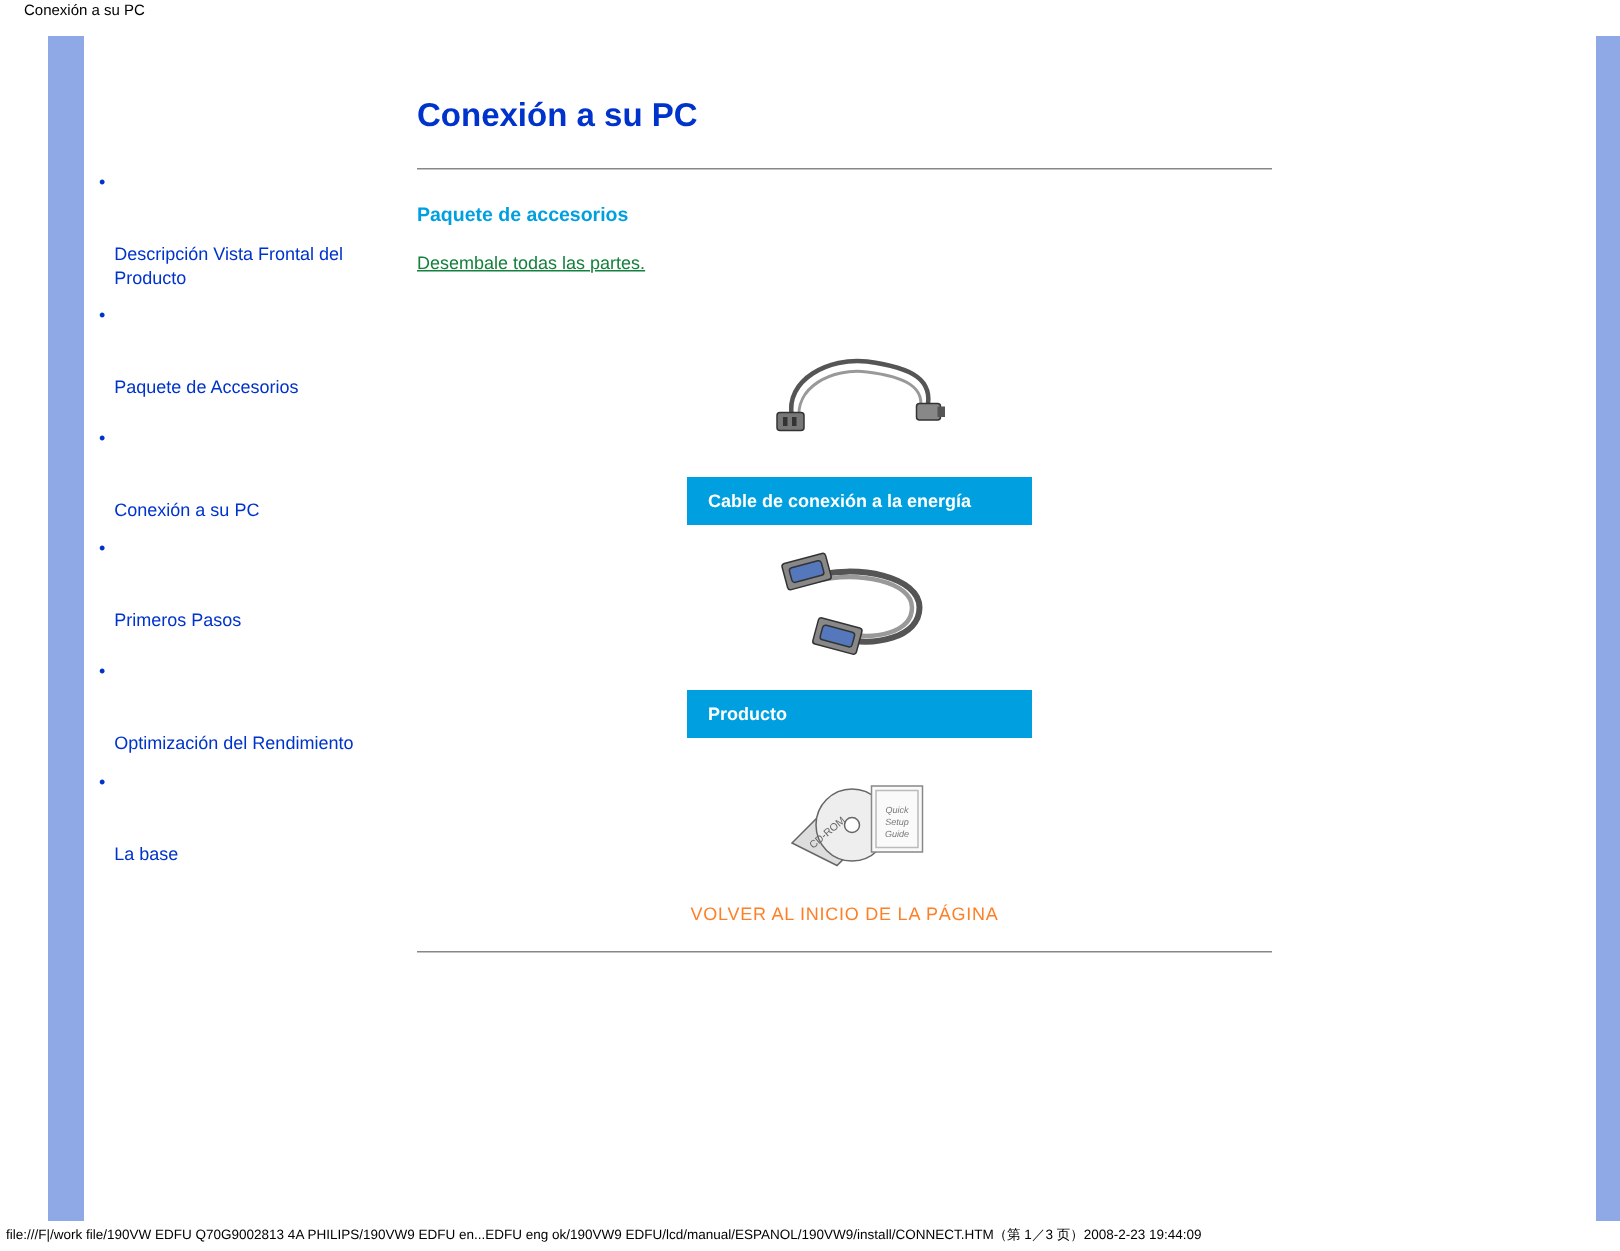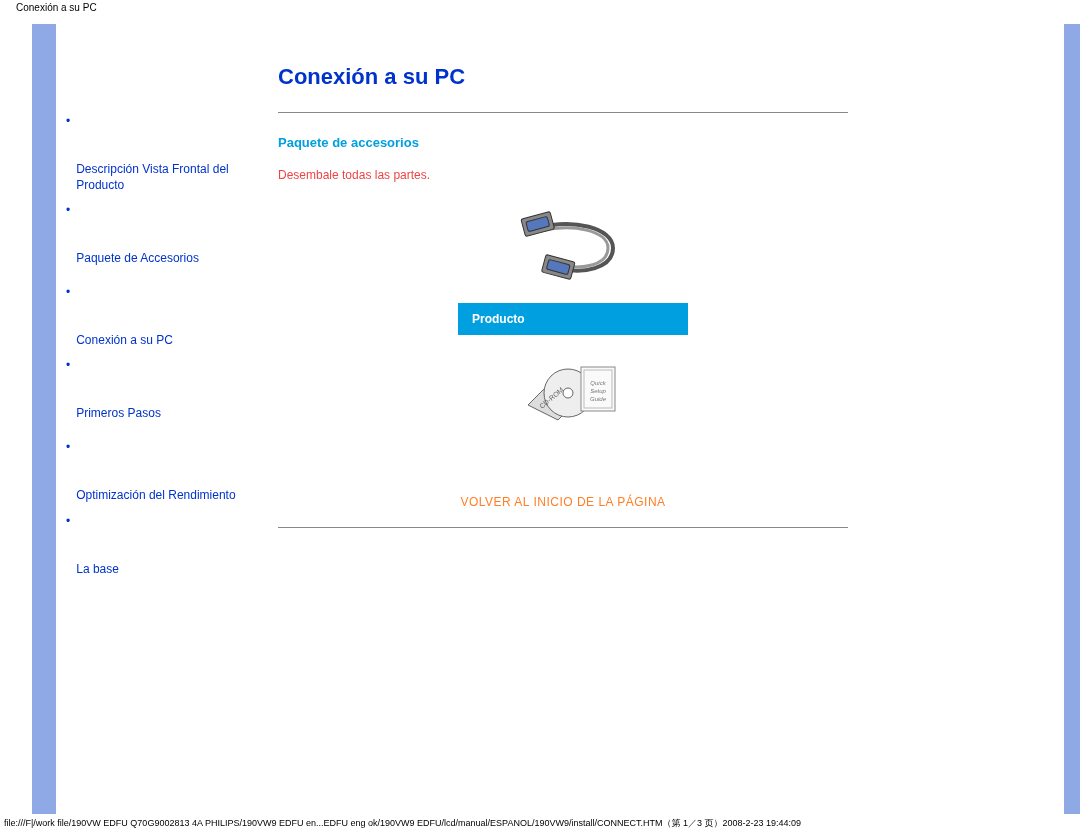--- a/index.html
+++ b/index.html
@@ -68,22 +68,23 @@
     width: 570px;
   }
   .section-heading {
     color: #00a0e0;
     font-size: 13px;
     font-weight: bold;
     margin-bottom: 18px;
   }
   .body-text {
     font-size: 12px;
-    color: #ef4444;
-    margin-bottom: 11px;
+    color: #15803d;
+    margin-bottom: 26px;
+    text-decoration: underline;
   }
   .accessory-column {
     width: 230px;
     margin-left: 180px;
   }
   .accessory-cell {
     width: 230px;
   }
   .accessory-image {
     height: 110px;
@@ -95,21 +96,20 @@
   .accessory-image svg { display: block; }
   .accessory-label {
     background: #00a0e0;
     color: #fff;
     font-size: 12px;
     font-weight: bold;
     padding: 9px 14px;
     text-align: left;
   }
   .back-to-top {
-    margin-top: 50px;
     text-align: center;
     width: 570px;
   }
   .back-to-top a {
     color: #ff7f27;
     font-size: 12px;
     letter-spacing: 0.5px;
     text-decoration: none;
     cursor: pointer;
   }
@@ -174,20 +174,34 @@
   </nav>
 
   <main class="content">
     <h1 class="page-title">Conexión a su PC</h1>
     <hr class="divider">
     <h2 class="section-heading">Paquete de accesorios</h2>
     <p class="body-text">Desembale todas las partes.</p>
 
     <div class="accessory-column">
 
+      <div class="accessory-cell">
+        <div class="accessory-image">
+          <svg width="140" height="80" viewBox="0 0 140 80">
+            <path d="M 25 55 C 20 30, 50 15, 75 18 C 105 22, 120 30, 115 50" stroke="#555" stroke-width="3" fill="none"></path>
+            <path d="M 30 58 C 26 35, 52 22, 75 25 C 100 28, 115 35, 110 52" stroke="#999" stroke-width="2" fill="none"></path>
+            <rect x="15" y="52" width="18" height="12" rx="2" fill="#777" stroke="#333"></rect>
+            <rect x="19" y="55" width="3" height="6" fill="#333"></rect>
+            <rect x="25" y="55" width="3" height="6" fill="#333"></rect>
+            <rect x="108" y="46" width="16" height="11" rx="2" fill="#888" stroke="#333"></rect>
+            <rect x="122" y="48" width="5" height="7" fill="#555"></rect>
+          </svg>
+        </div>
+        <div class="accessory-label">Cable de conexión a la energía</div>
+      </div>
 
       <div class="accessory-cell">
         <div class="accessory-image">
           <svg width="140" height="90" viewBox="0 0 140 90">
             <path d="M 35 25 C 70 15, 110 25, 110 45 C 110 65, 80 72, 55 65" stroke="#555" stroke-width="4" fill="none"></path>
             <path d="M 38 28 C 70 20, 105 28, 105 45 C 105 62, 80 67, 58 62" stroke="#999" stroke-width="3" fill="none"></path>
             <g transform="translate(20,12) rotate(-15 15 10)">
               <rect x="0" y="0" width="30" height="18" rx="2" fill="#888" stroke="#333"></rect>
               <rect x="4" y="4" width="22" height="10" rx="2" fill="#5577bb" stroke="#333"></rect>
             </g>

